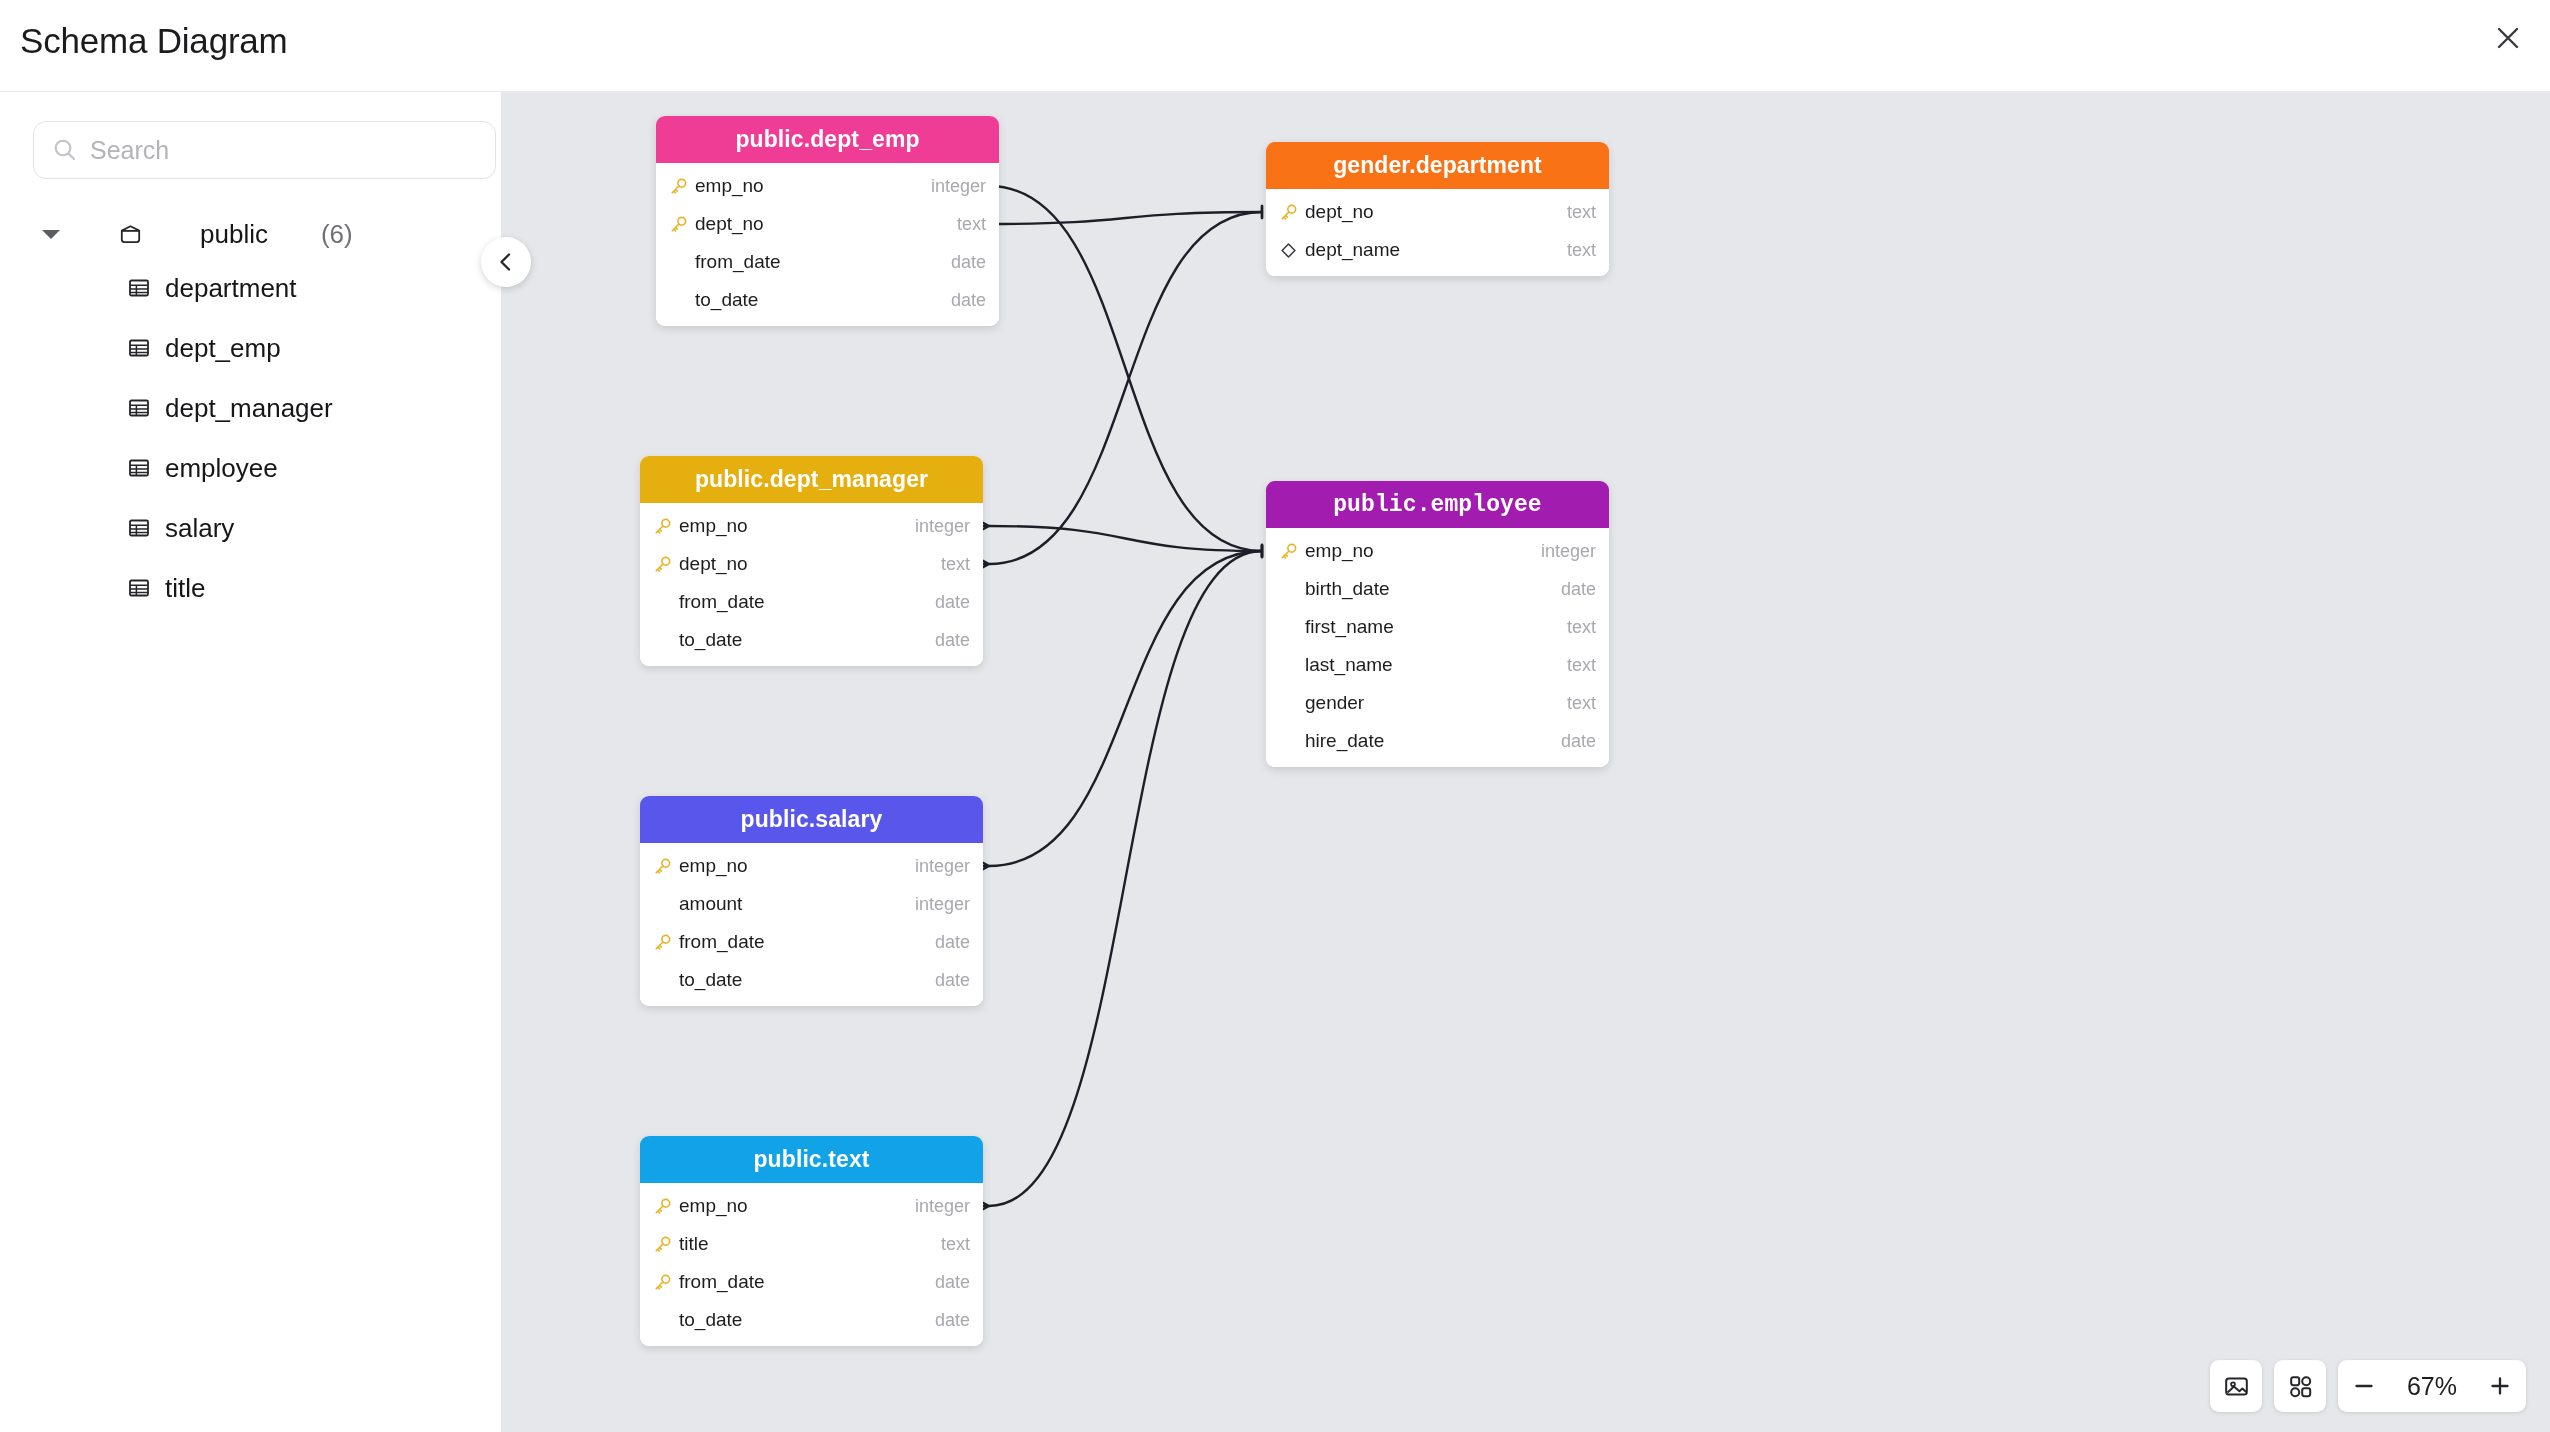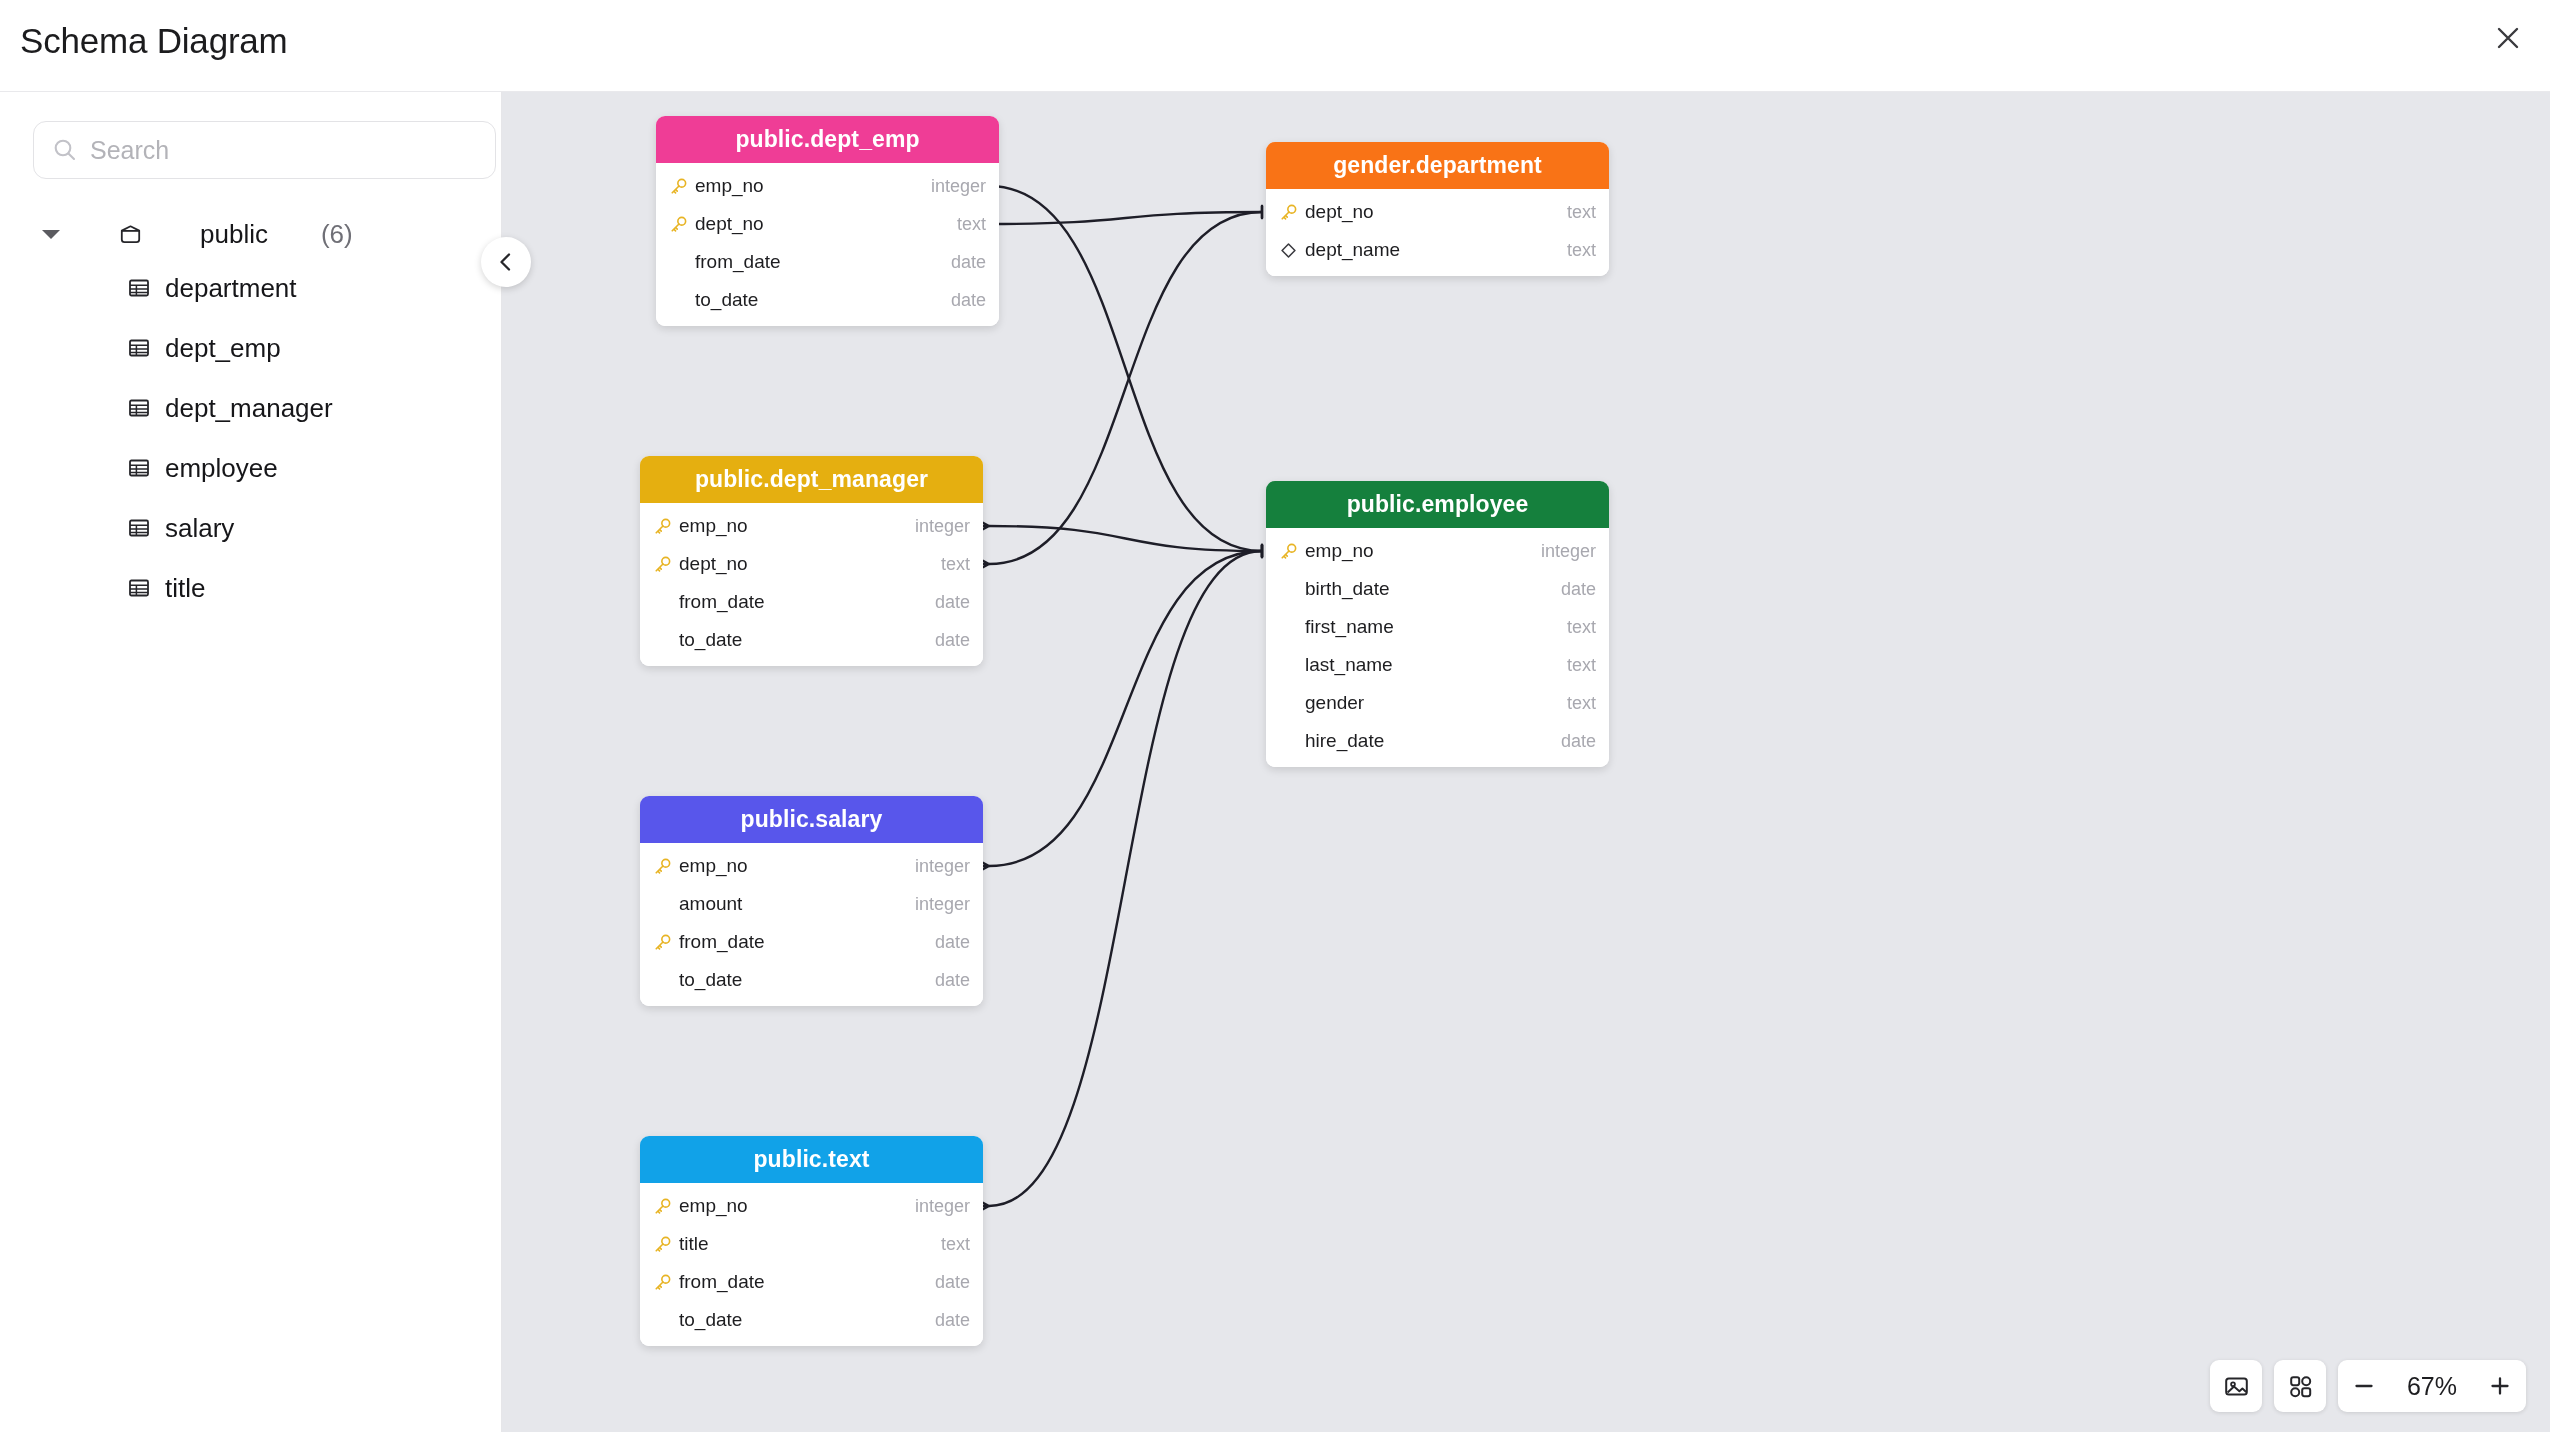--- a/index.html
+++ b/index.html
@@ -352,21 +352,21 @@
               <span class="col-type">date</span>
             </div>
             <div class="col-row">
               <span class="col-icon"></span>
               <span class="col-name">to_date</span>
               <span class="col-type">date</span>
             </div>
           </div>
         </div>
         <div class="node" style="left: 764px; top: 389px;">
-          <div class="node-header" style="background: #15803d;">public.employee</div>
+          <div class="node-header" style="background: #a21caf; font-family: Liberation Mono, monospace;">public.employee</div>
           <div class="node-body">
             <div class="col-row">
               <span class="col-icon">
                 <svg width="19" height="19" viewBox="0 0 20 20">
                   <circle cx="13.4" cy="6.6" r="4.1" fill="none" stroke="#e8b424" stroke-width="1.7"></circle>
                   <path d="M10.5 9.5 L3.4 16.6 M5.1 14.9 L6.9 16.7 M6.9 13.1 L8.7 14.9" fill="none" stroke="#e8b424" stroke-width="1.7" stroke-linecap="round"></path>
                 </svg>
               </span>
               <span class="col-name">emp_no</span>
               <span class="col-type">integer</span>

